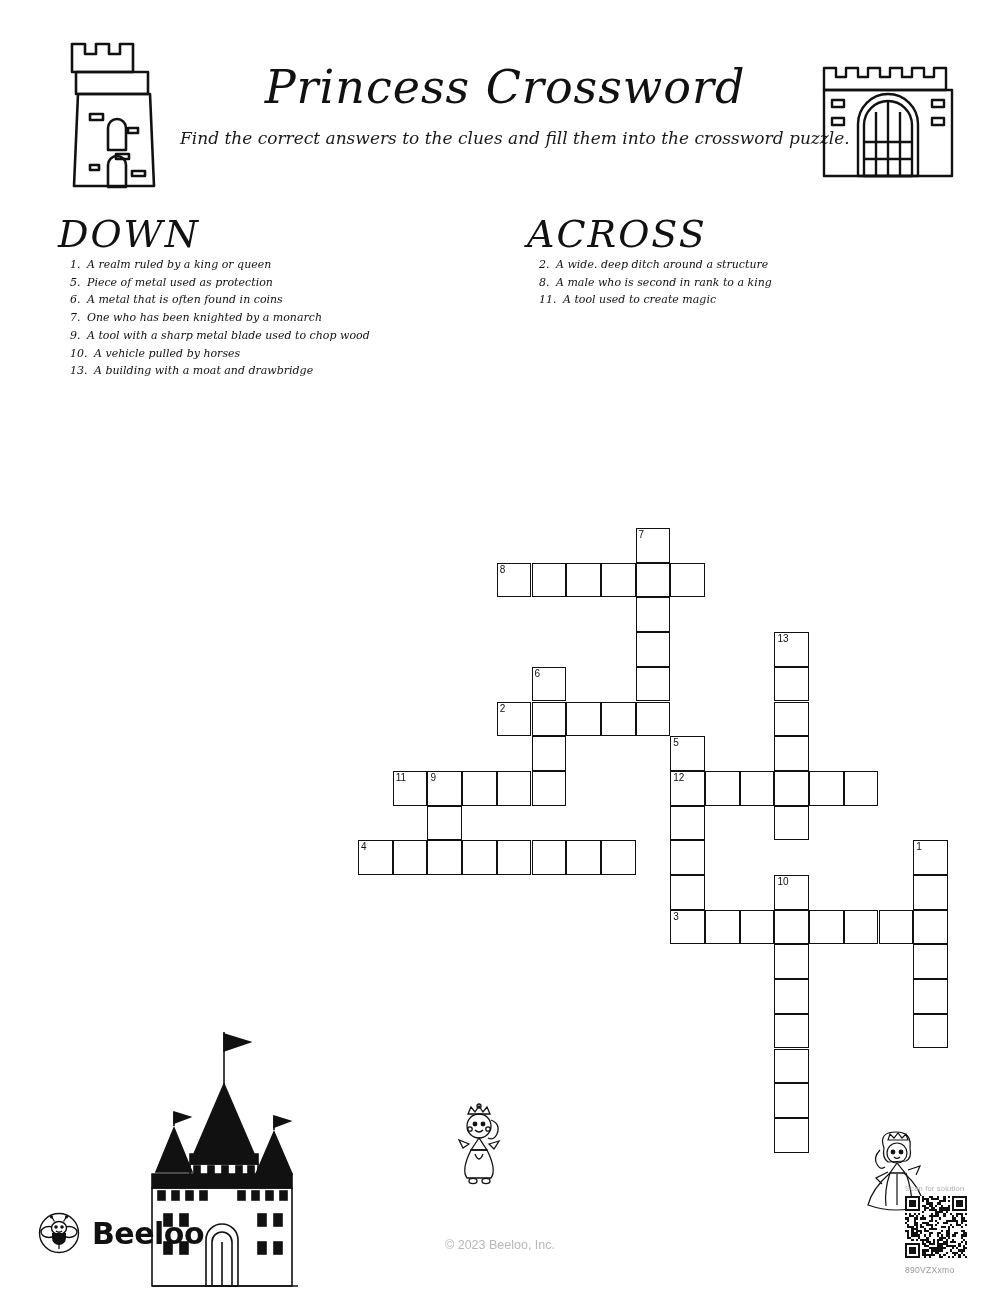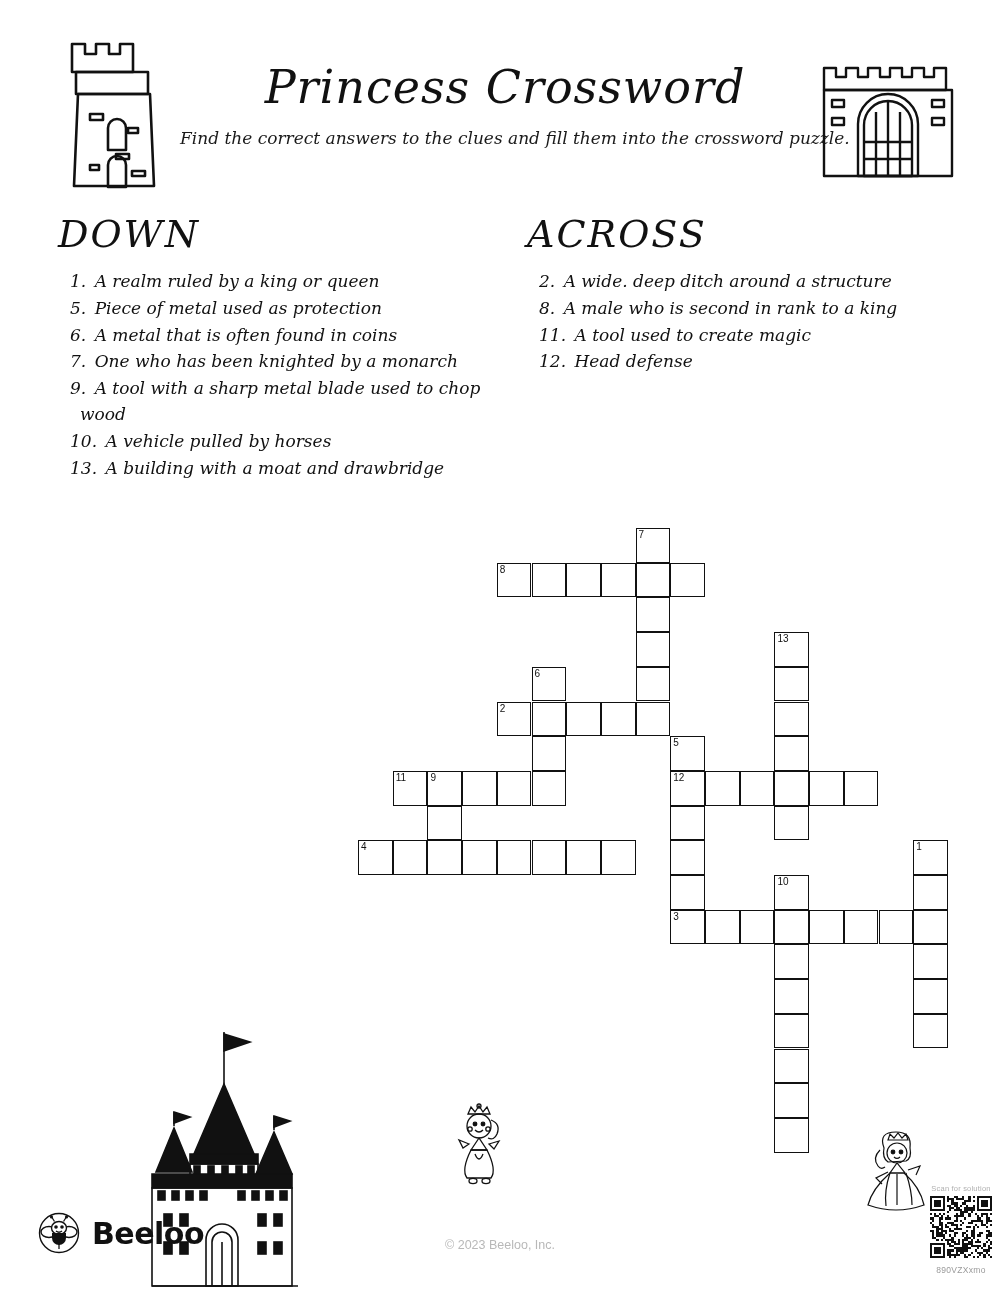--- a/index.html
+++ b/index.html
@@ -44,27 +44,27 @@
   .clue-col.down   { left:58px;  width:450px; }
   .clue-col.across { left:527px; width:420px; }
 
   .clue-heading {
     font-family:"DejaVu Serif", serif;
     font-style:italic;
     font-size:38px;
     letter-spacing:2px;
     color:#111;
     line-height:1;
-    margin:0 0 16px 0;
+    margin:0 0 4px 0;
   }
   .clue-list { list-style:none; margin:0; padding:0; }
   .clue-item {
     font-family:"DejaVu Serif", serif;
     font-style:italic;
-    font-size:17px;
+    font-size:11px;
     color:#111;
     line-height:1.52;
     padding-left:22px;
     text-indent:-10px;
     margin-bottom:1px;
   }
   .clue-num { margin-right:3px; }
 
   
   #grid-area { position:absolute; left:0; top:500px; width:1000px; height:660px; }
@@ -102,21 +102,21 @@
     letter-spacing:-0.5px;
     color:#111;
   }
   #copyright {
     position:absolute; left:0; top:78px; width:1000px;
     text-align:center;
     font-family:"Liberation Sans", sans-serif;
     font-size:12.5px;
     color:#b8b8b8;
   }
-  #qr-block { position:absolute; left:924px; top:24px; width:74px; text-align:center; }
+  #qr-block { position:absolute; left:905px; top:24px; width:74px; }
   #qr-caption {
     font-family:"Liberation Sans", sans-serif;
     font-size:7.5px; color:#b0b0b0;
     margin-bottom:3px; letter-spacing:.2px;
   }
   #qr-code { width:62px; height:62px; margin:0 auto; }
   #qr-id {
     font-family:"Liberation Sans", sans-serif;
     font-size:8.5px; color:#9a9a9a;
     margin-top:3px; letter-spacing:.3px;
@@ -181,21 +181,20 @@
         <li class="clue-item"><span class="clue-num">13.</span><span> A building with a moat and drawbridge</span></li>
       </ul>
   </div>
 
   <div class="clue-col across">
     <div class="clue-heading">ACROSS</div>
     <ul class="clue-list" id="across-list">
         <li class="clue-item"><span class="clue-num">2.</span><span> A wide. deep ditch around a structure</span></li>
         <li class="clue-item"><span class="clue-num">8.</span><span> A male who is second in rank to a king</span></li>
         <li class="clue-item"><span class="clue-num">11.</span><span> A tool used to create magic</span></li>
-        <li class="clue-item"><span class="clue-num">12.</span><span> Head defense</span></li>
       </ul>
   </div>
 
 </div>
 
 <div id="grid-area">
 
   <svg class="art big-castle" viewBox="0 0 190 290">
     <g stroke="#111" stroke-width="1.6" fill="none">
       <path d="M96 6 l26 8 -26 9 Z" fill="#111"></path>

